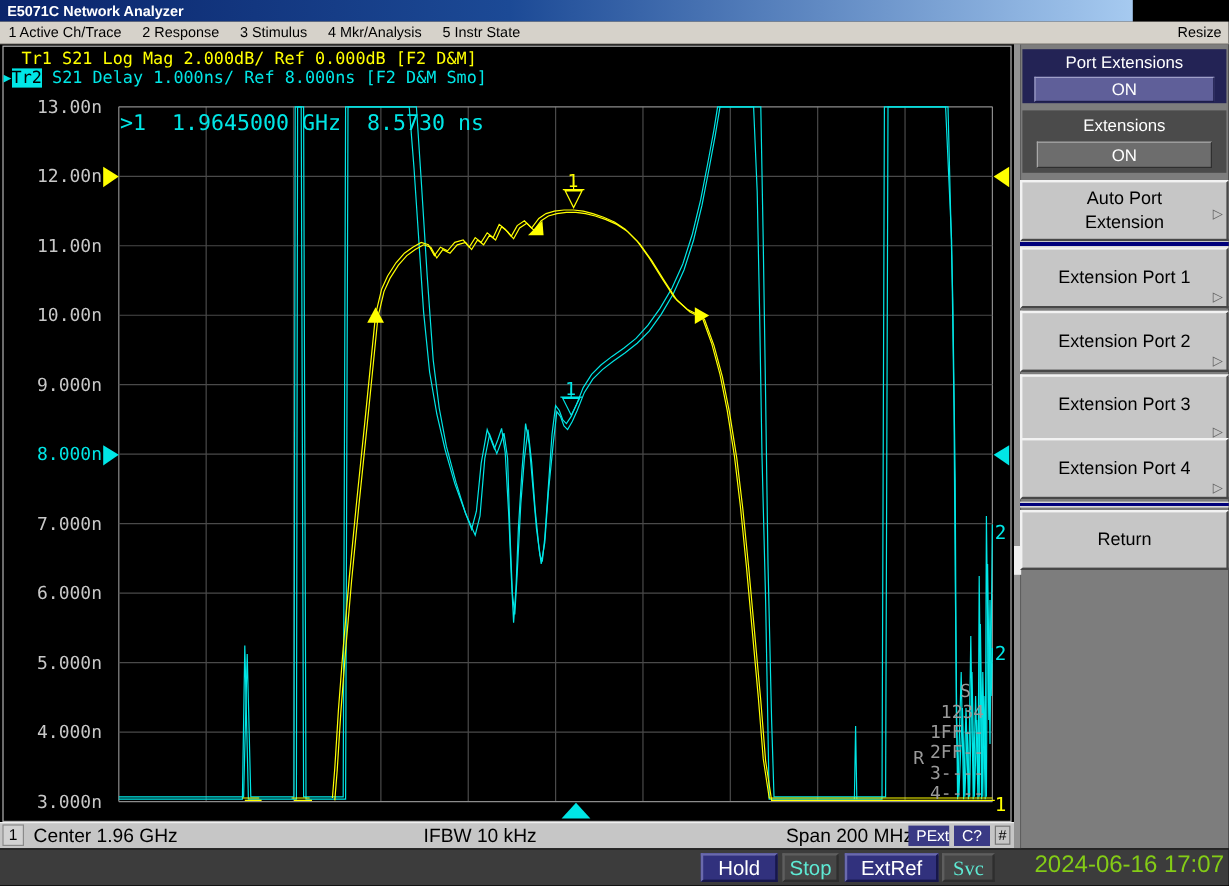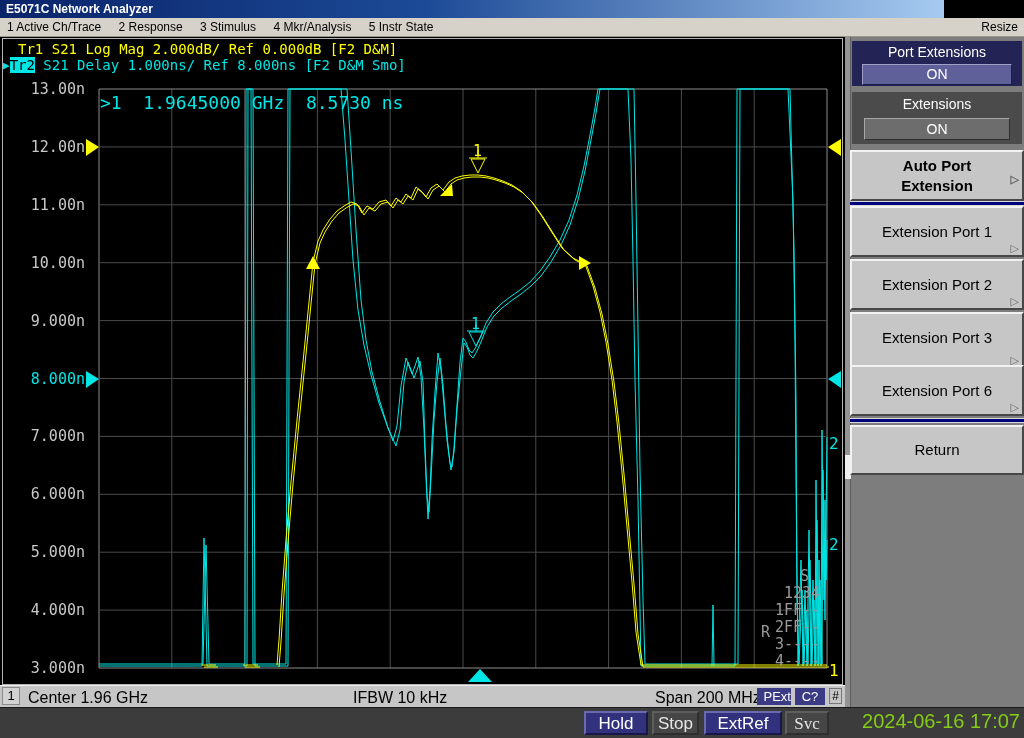--- a/index.html
+++ b/index.html
@@ -27,21 +27,21 @@
   .sk{left:852px;width:170px;box-sizing:border-box;text-align:center;}
   #sk-header{top:41px;height:45px;background:#232355;color:#fff;font-size:14px;}
   #sk-header .lbl{margin-top:3px;}
   #sk-header-on{left:862px;top:64px;width:150px;height:21px;background:#5f5f99;border:1px solid;border-color:#9f9fc8 #1d1d4a #1d1d4a #9f9fc8;color:#fff;font-size:14px;line-height:19px;text-align:center;box-sizing:border-box;}
   #sk-ext{top:92px;height:52px;background:#4b4b4b;color:#fff;font-size:14px;}
   #sk-ext .lbl{margin-top:4px;}
   #sk-ext-on{left:864px;top:118px;width:146px;height:22px;background:#6d6d6d;border:1px solid;border-color:#a8a8a8 #2f2f2f #2f2f2f #a8a8a8;color:#fff;font-size:14px;line-height:20px;text-align:center;box-sizing:border-box;}
   .sep{left:850px;width:174px;height:5px;background:linear-gradient(#d8d8d8 0 1px,#00007b 1px 4px,#d8d8d8 4px 5px);}
   .graybtn{left:850px;width:174px;background:#c6c6c6;border:2px solid;border-color:#f2f2f2 #474747 #474747 #f2f2f2;color:#000;font-size:15px;box-sizing:border-box;text-align:center;}
   .graybtn .arrow{position:absolute;right:3px;top:50%;margin-top:-7px;font-size:11px;color:#666;}
-  #sk-auto{top:150px;height:51px;line-height:20px;padding-top:4px;font-weight:bold;}
+  #sk-auto{top:150px;height:51px;line-height:20px;padding-top:4px;}
   #sk-p1{top:206px;height:51px;line-height:47px;}
   #sk-p2{top:259px;height:51px;line-height:47px;}
   #sk-p3{top:312px;height:63px;line-height:47px;}
   #sk-p4{top:365px;height:51px;line-height:47px;}
   #sep-p1{top:201px;}
   #sep-ret{top:418px;}
   #sk-return{top:425px;height:50px;line-height:46px;}
   
   #chanbar{left:0;top:685px;width:845px;height:22px;background:#c6c6c6;border-top:1px solid #efefef;box-sizing:border-box;font-size:14px;color:#000;}
   #chnum{left:2px;top:687px;width:18px;height:18px;background:#d2d2d2;border:1px solid #8a8a8a;box-sizing:border-box;text-align:center;line-height:16px;font-size:13px;}
@@ -49,21 +49,21 @@
   #ifbwlbl{left:353px;top:689px;}
   #spanlbl{left:655px;top:689px;}
   .sbadge{top:688px;height:17px;color:#fff;background:#3a3a85;font-size:13px;text-align:center;line-height:17px;}
   #pext{left:757px;width:34px;text-align:right;}
   #cq{left:795px;width:30px;}
   #hash{left:829px;top:688px;width:13px;height:16px;background:#c6c6c6;border:1px solid #777;box-sizing:border-box;color:#000;font-size:12px;text-align:center;line-height:14px;}
   
   #bottombar{left:0;top:707px;width:1024px;height:31px;background:#3c3c3c;border-top:1px solid #191919;box-sizing:border-box;}
   .bbtn{top:711px;height:24px;font-size:17px;text-align:center;line-height:22px;box-sizing:border-box;border:2px solid;}
   .bbtn.on{background:#31317d;color:#fff;border-color:#6a6aad #17174a #17174a #6a6aad;}
-  .bbtn.off{background:#464646;color:#e5e5e5;border-color:#5e5e5e #2e2e2e #2e2e2e #5e5e5e;}
+  .bbtn.off{background:#464646;color:#5eead4;border-color:#5e5e5e #2e2e2e #2e2e2e #5e5e5e;}
   #b-hold{left:584px;width:64px;}
   #b-stop{left:652px;width:47px;}
   #b-extref{left:704px;width:78px;}
   #b-svc{left:785px;width:44px;font-family:Liberation Serif, serif;}
   #datetime{right:4px;top:710px;color:#84cc16;font-size:20px;}
 </style>
 </head>
 <body>
 
 <div class="abs" id="titlebar">
@@ -168,21 +168,21 @@
 
 <div class="abs graybtn" id="sk-auto">
   <div>Auto Port</div>
   <div>Extension</div>
   <span class="arrow">▷</span>
 </div>
 <div class="abs sep" id="sep-p1"></div>
 <div class="abs graybtn" id="sk-p1"><span>Extension Port 1</span><span class="arrow">▷</span></div>
 <div class="abs graybtn" id="sk-p2"><span>Extension Port 2</span><span class="arrow">▷</span></div>
 <div class="abs graybtn" id="sk-p3"><span>Extension Port 3</span><span class="arrow">▷</span></div>
-<div class="abs graybtn" id="sk-p4"><span>Extension Port 6</span><span class="arrow">▷</span></div>
+<div class="abs graybtn" id="sk-p4"><span>Extension Port 4</span><span class="arrow">▷</span></div>
 <div class="abs sep" id="sep-ret"></div>
 <div class="abs graybtn" id="sk-return"><span>Return</span></div>
 
 <div class="abs" id="chanbar"></div>
 <div class="abs" id="chnum">1</div>
 <div class="abs" id="centerlbl">Center 1.96 GHz</div>
 <div class="abs" id="ifbwlbl">IFBW 10 kHz</div>
 <div class="abs" id="spanlbl">Span 200 MHz</div>
 <div class="abs sbadge" id="pext">PExt</div>
 <div class="abs sbadge" id="cq">C?</div>

